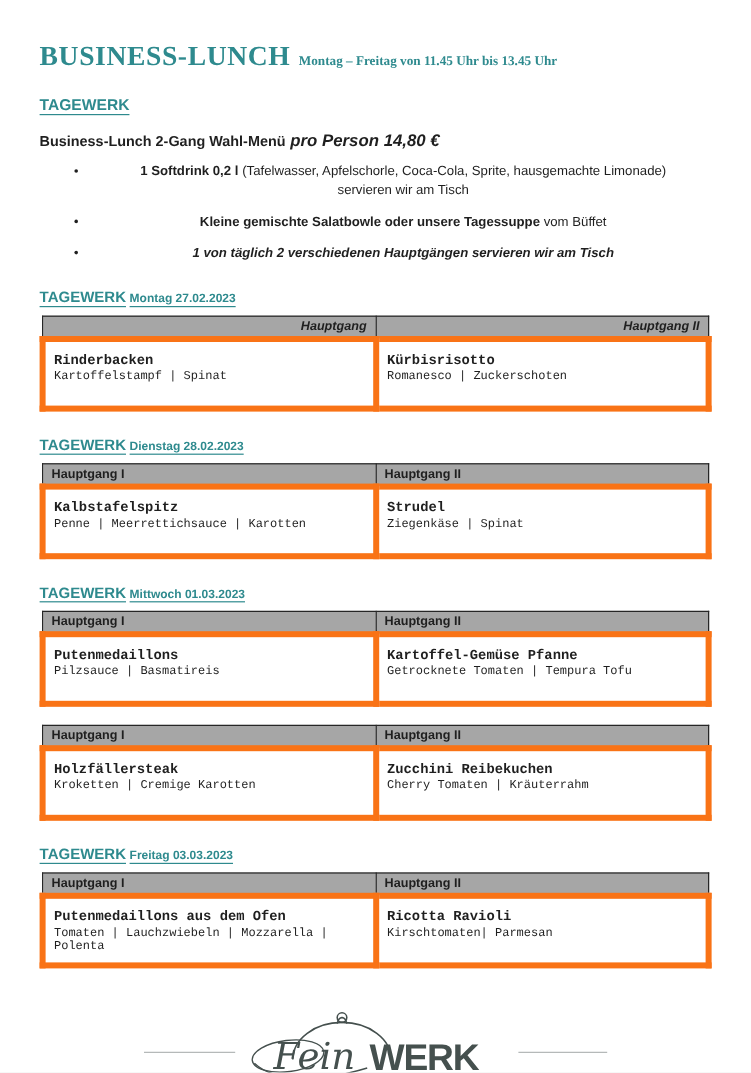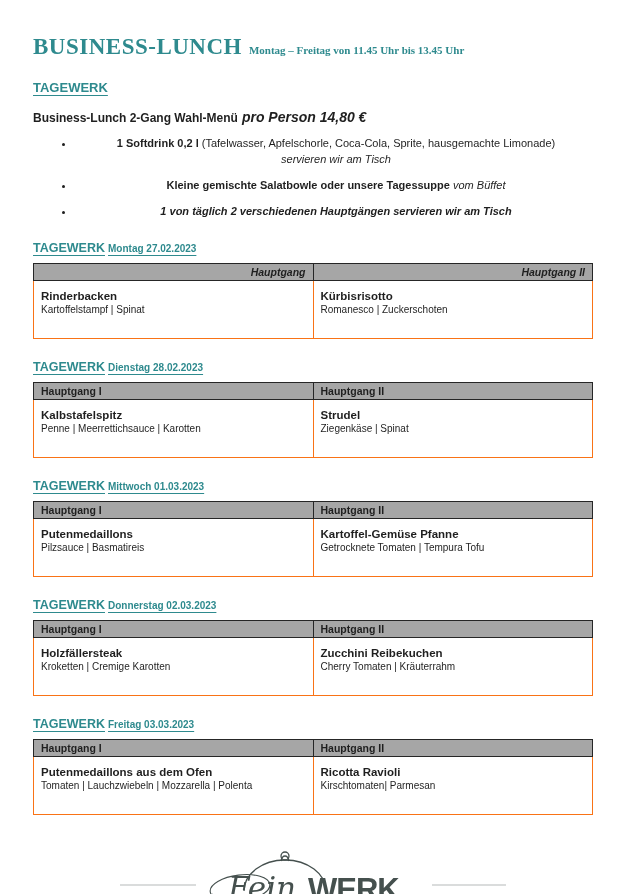--- a/index.html
+++ b/index.html
@@ -29,42 +29,42 @@
   
   .tage-heading{
     margin-top:20px;font-size:13px;font-weight:bold;color:var(--teal);
     text-decoration:underline;text-underline-offset:3px;text-decoration-thickness:1px;
   }
   .offer-line{margin-top:14px;font-size:12px;font-weight:bold;}
   .offer-price{font-style:italic;font-size:14px;margin-left:4px;}
   ul.bullets{margin:11px 0 0 42px;text-align:center;}
   ul.bullets li{margin-bottom:10px;font-size:11px;line-height:1.45;padding-left:4px;}
   .b{font-weight:bold;}
-  .i{font-style:italic;}
+  .i{}
   .bi{font-weight:bold;font-style:italic;}
   
   .day{margin-top:15px;}
   .day-heading{
     font-weight:bold;color:var(--teal);
     text-decoration:underline;text-underline-offset:3px;text-decoration-thickness:1px;
   }
   .day-heading .tg{font-size:12.5px;}
   .day-heading .dt{font-size:10px;margin-left:3px;}
   table.menu{
     width:100%;margin-top:6px;border-collapse:collapse;table-layout:fixed;
   }
   table.menu th{
     background:var(--header-gray);border:1px solid #262626;
     font-size:10.5px;font-weight:bold;text-align:left;
     padding:2px 7px 2px 7px;height:14px;
   }
   table.menu.italic-head th{font-style:italic;text-align:right;}
   table.menu td{
-    border:1px solid #f97316;vertical-align:top;
-    padding:9px 7px 5px 7px;height:58px;
+    border:5px solid #f97316;vertical-align:top;
+    padding:9px 7px 5px 7px;height:58px;font-family:Liberation Mono, monospace;
   }
   .dish{font-size:11.5px;font-weight:bold;margin-bottom:2px;}
   .sides{font-size:10px;}
   
   .footer{margin-top:26px;text-align:center;}
   .logo-svg .rule{stroke:#b5b9b9;stroke-width:1;}
   .logo-svg .stroke{stroke:var(--logo-dark);fill:none;}
   .logo-svg .script{font-family:"DejaVu Serif",serif;font-style:italic;font-size:31px;fill:var(--logo-dark);}
   .logo-svg .werk{font-family:"Liberation Sans",sans-serif;font-weight:bold;font-size:31px;letter-spacing:-1px;fill:var(--logo-dark);}
 </style>
@@ -153,21 +153,20 @@
         <td>
           <div class="dish">Kartoffel-Gemüse Pfanne</div>
           <div class="sides">Getrocknete Tomaten | Tempura Tofu</div>
         </td>
       </tr>
         </tbody>
     </table>
   </section>
 
   <section class="day">
-    <h3 class="day-heading"><span class="tg">TAGEWERK</span><span class="dt">Donnerstag 02.03.2023</span></h3>
     <table class="menu">
       <thead>
           <tr>
         <th>Hauptgang I</th>
         <th>Hauptgang II</th>
       </tr>
         </thead>
       <tbody>
           <tr>
         <td>

